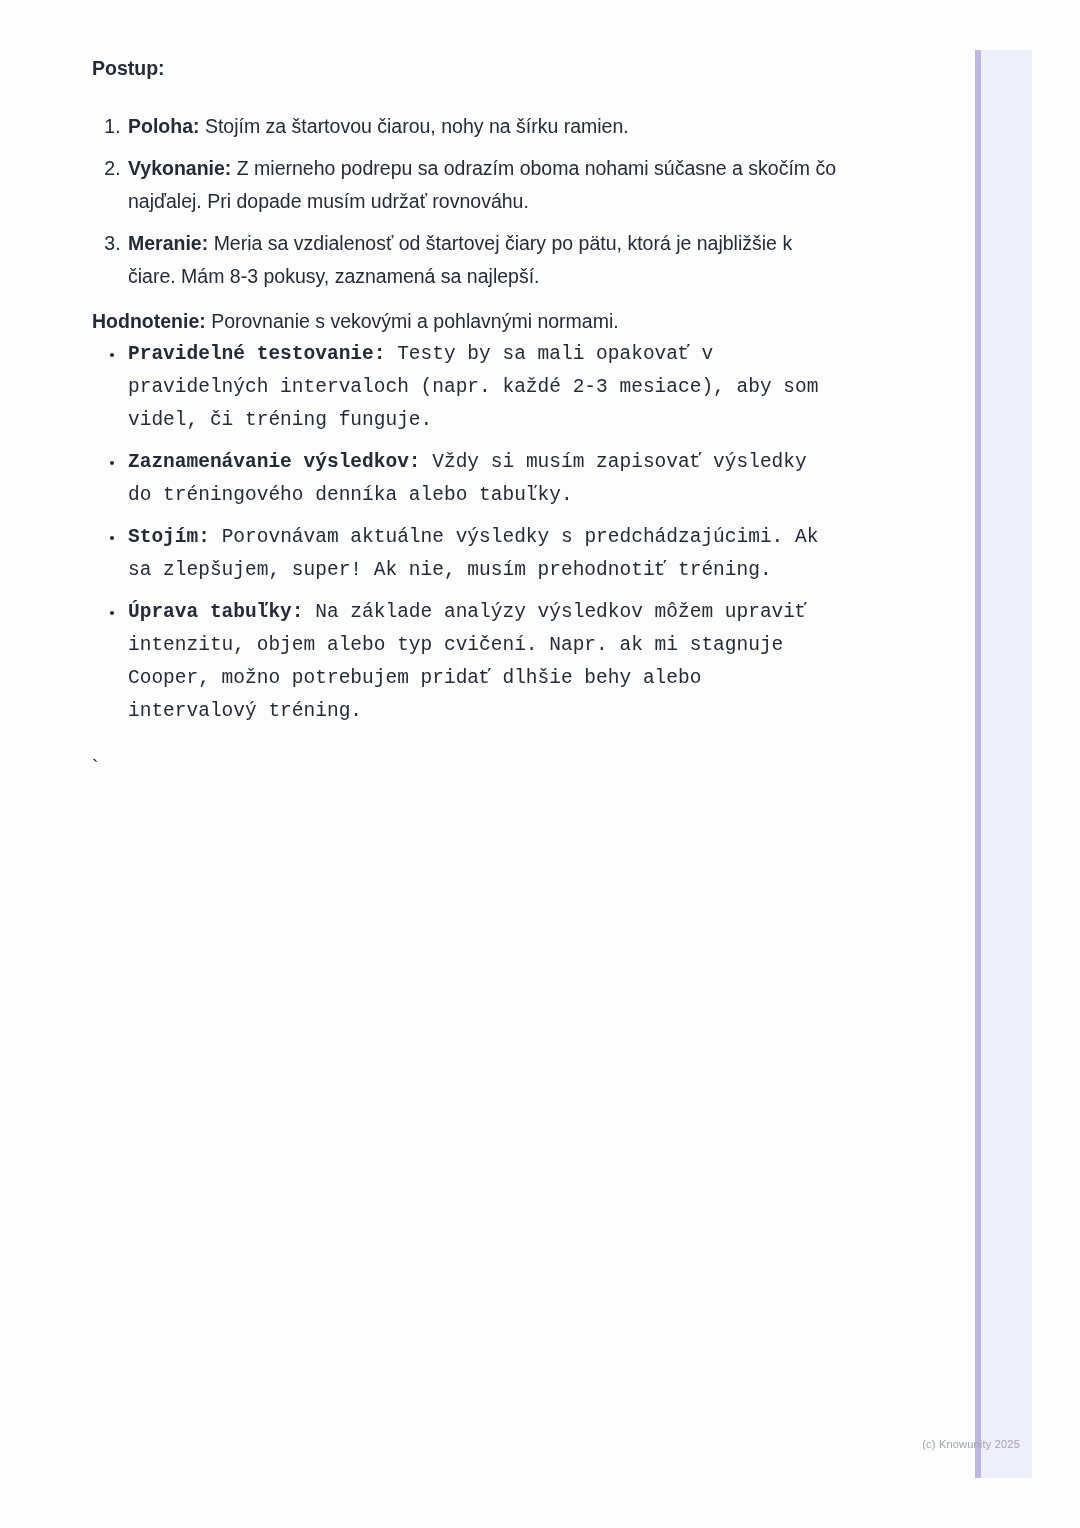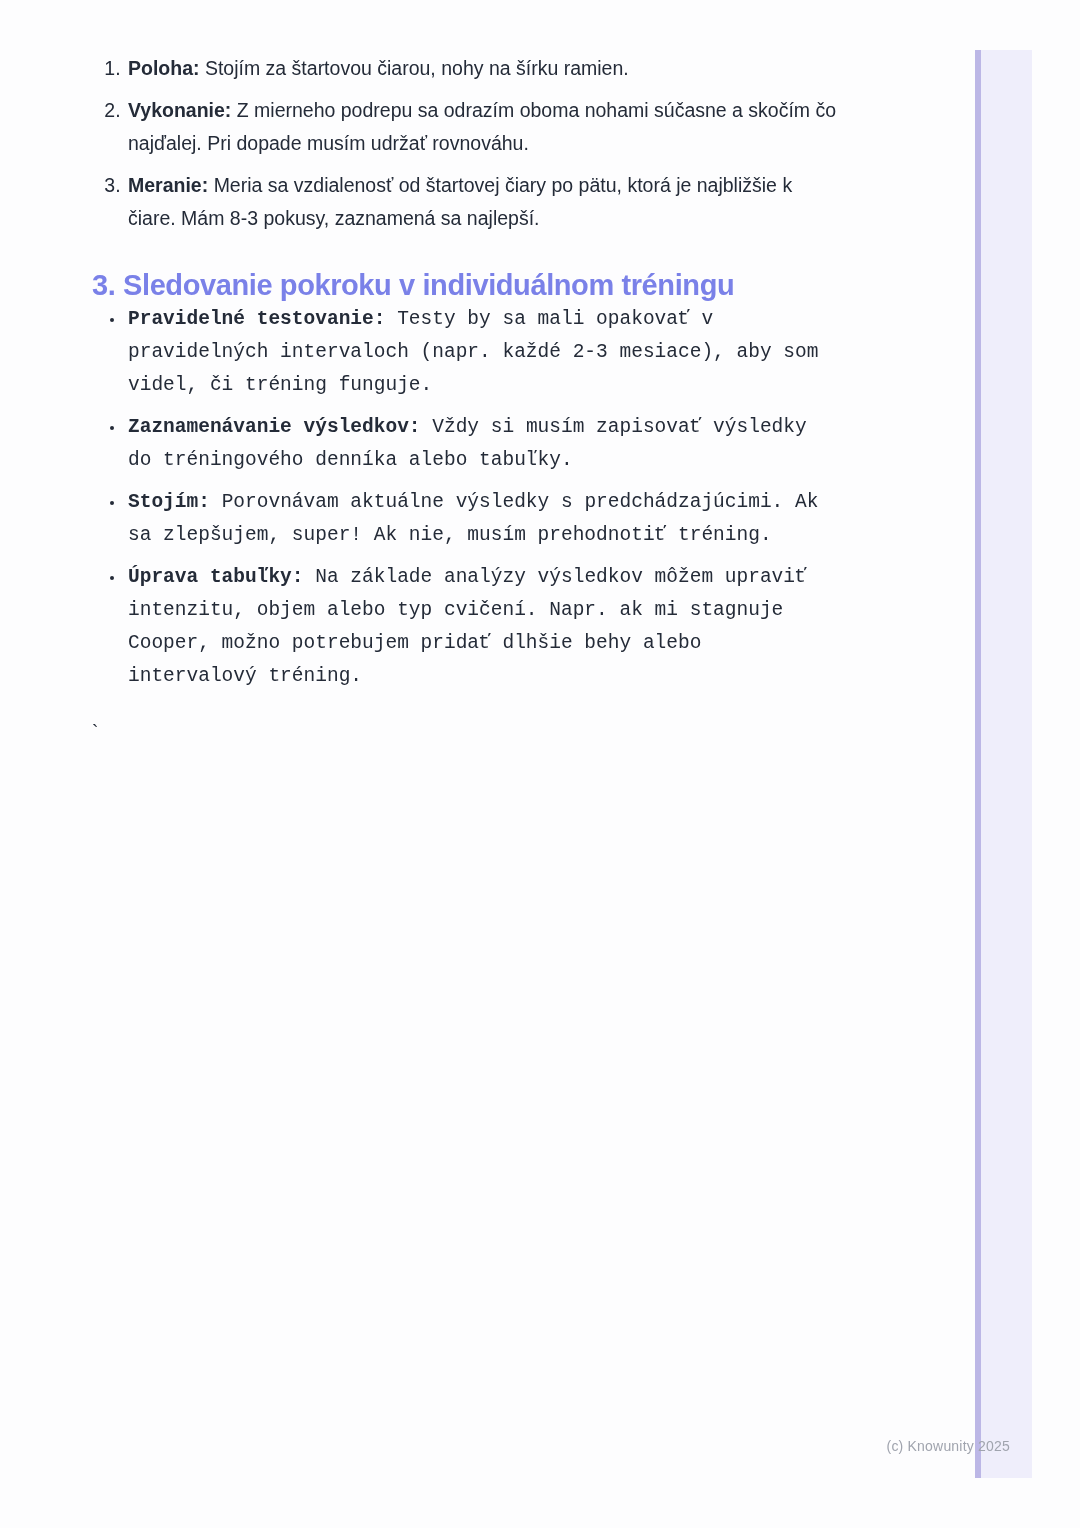--- a/index.html
+++ b/index.html
@@ -64,43 +64,44 @@
     left: 975px;
     top: 50px;
     width: 57px;
     height: 1428px;
     background: var(--bar-fill);
     border-left: 6px solid var(--bar-line);
   }
   .footer-copyright {
     position: absolute;
     top: 1438px;
-    right: 70px;
-    font-size: 14px;
+    right: 60px;
+    font-size: 11px;
     color: var(--footer-color);
     letter-spacing: 0.2px;
     text-align: right;
   }
 </style>
 </head>
 <body>
 
 <main class="page">
 
   <section class="content">
 
+    <p class="lead-title">Postup:</p>
 
     <ol class="num-list">
       <li><span class="b">Poloha:</span> <span>Stojím za štartovou čiarou, nohy na šírku ramien.</span></li>
       <li><span class="b">Vykonanie:</span> <span>Z mierneho podrepu sa odrazím oboma nohami súčasne a skočím čo najďalej. Pri dopade musím udržať rovnováhu.</span></li>
       <li><span class="b">Meranie:</span> <span>Meria sa vzdialenosť od štartovej čiary po pätu, ktorá je najbližšie k čiare. Mám 8-3 pokusy, zaznamená sa najlepší.</span></li>
     </ol>
 
+    <p class="evaluation"><span class="b">Hodnotenie:</span> <span>Porovnanie s vekovými a pohlavnými normami.</span></p>
 
-    <h2 class="section-heading">3. Sledovanie pokroku v individuálnom tréningu</h2>
 
 
     <ul class="dot-list">
       <li><span class="b">Pravidelné testovanie:</span> <span>Testy by sa mali opakovať v pravidelných intervaloch (napr. každé 2-3 mesiace), aby som videl, či tréning funguje.</span></li>
       <li><span class="b">Zaznamenávanie výsledkov:</span> <span>Vždy si musím zapisovať výsledky do tréningového denníka alebo tabuľky.</span></li>
       <li><span class="b">Stojím:</span> <span>Porovnávam aktuálne výsledky s predchádzajúcimi. Ak sa zlepšujem, super! Ak nie, musím prehodnotiť tréning.</span></li>
       <li><span class="b">Úprava tabuľky:</span> <span>Na základe analýzy výsledkov môžem upraviť intenzitu, objem alebo typ cvičení. Napr. ak mi stagnuje Cooper, možno potrebujem pridať dlhšie behy alebo intervalový tréning.</span></li>
     </ul>
 
     <p class="stray">`</p>

